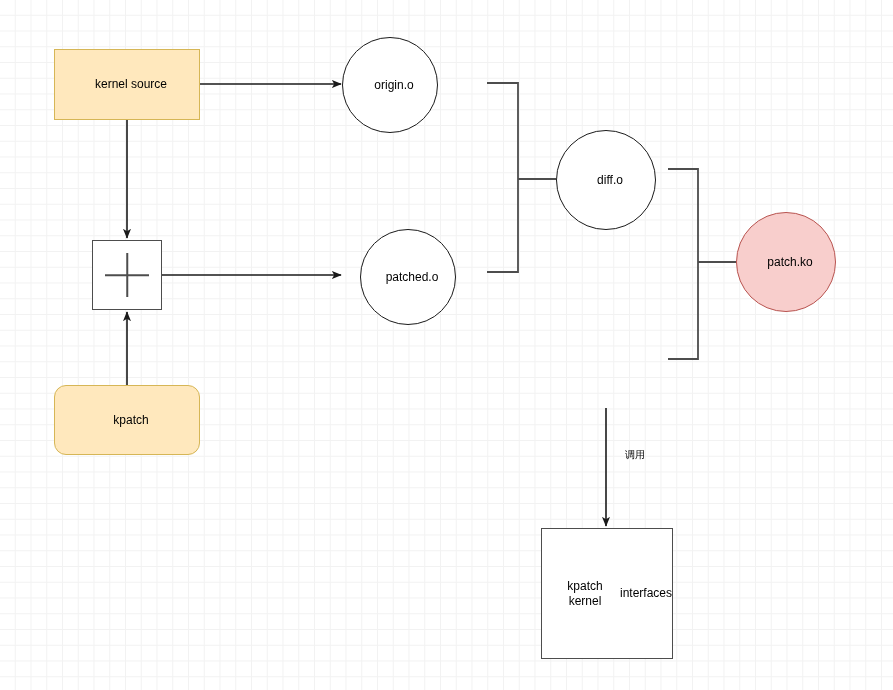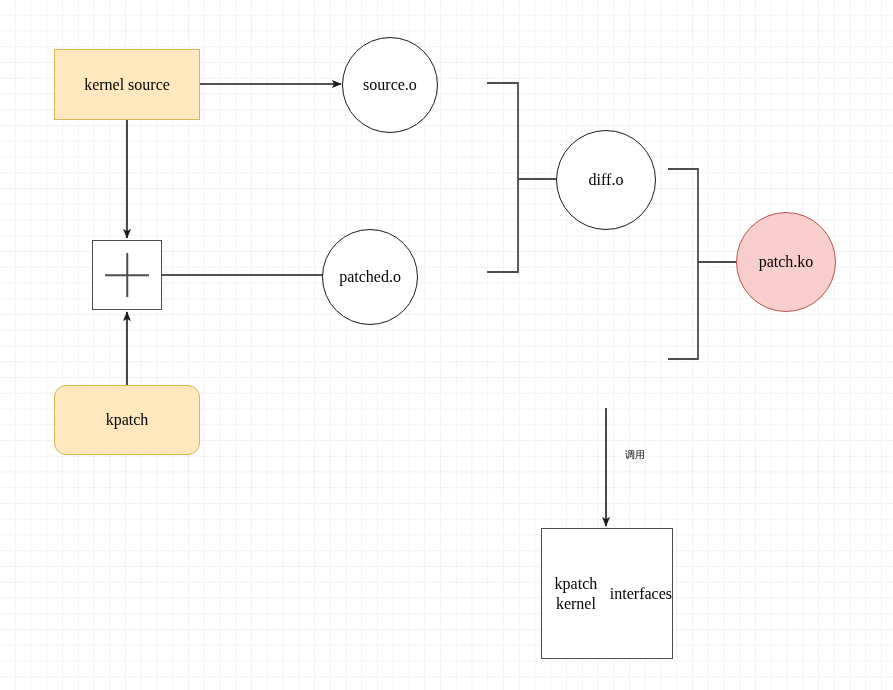--- a/index.html
+++ b/index.html
@@ -33,25 +33,26 @@
     width: 893px;
     height: 690px;
   }
   .node {
     position: absolute;
     box-sizing: border-box;
     display: flex;
     align-items: center;
     justify-content: center;
     text-align: center;
-    font-family: Liberation Serif, serif;
-    font-size: 16px;
+    font-family: Liberation Sans, sans-serif;
+    font-size: 12px;
     color: #000000;
     line-height: 1.25;
     z-index: 2;
+    padding-left: 8px;
   }
   .rect-node {
     border: 1px solid #d6b656;
     background: #ffe8bd;
   }
   .rect-node.rounded {
     border-radius: 12px;
   }
   .plain-rect {
     border: 1.5px solid #4d4d4d;
@@ -132,24 +133,24 @@
   <div class="node rect-node rounded" style="left:54px; top:385px; width:146px; height:70px;">
     <span>kpatch</span>
   </div>
 
   <div class="node plain-rect" style="left:92px; top:240px; width:70px; height:70px;">
     <span class="plus-h"></span>
     <span class="plus-v"></span>
   </div>
 
   <div class="node circle-node" style="left:342px; top:37px; width:96px; height:96px;">
-    <span>source.o</span>
+    <span>origin.o</span>
   </div>
 
-  <div class="node circle-node" style="left:322px; top:229px; width:96px; height:96px;">
+  <div class="node circle-node" style="left:360px; top:229px; width:96px; height:96px;">
     <span>patched.o</span>
   </div>
 
   <div class="node circle-node" style="left:556px; top:130px; width:100px; height:100px;justify-content:center;">
     <span>diff.o</span>
   </div>
 
 
   <div class="node circle-node accent" style="left:736px; top:212px; width:100px; height:100px;">
     <span>patch.ko</span>

